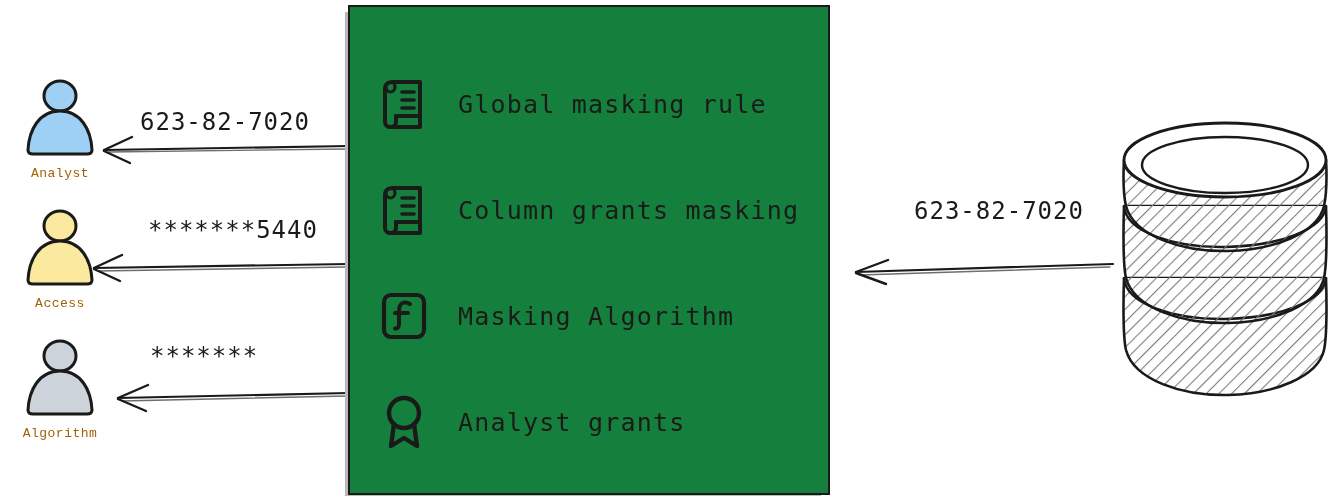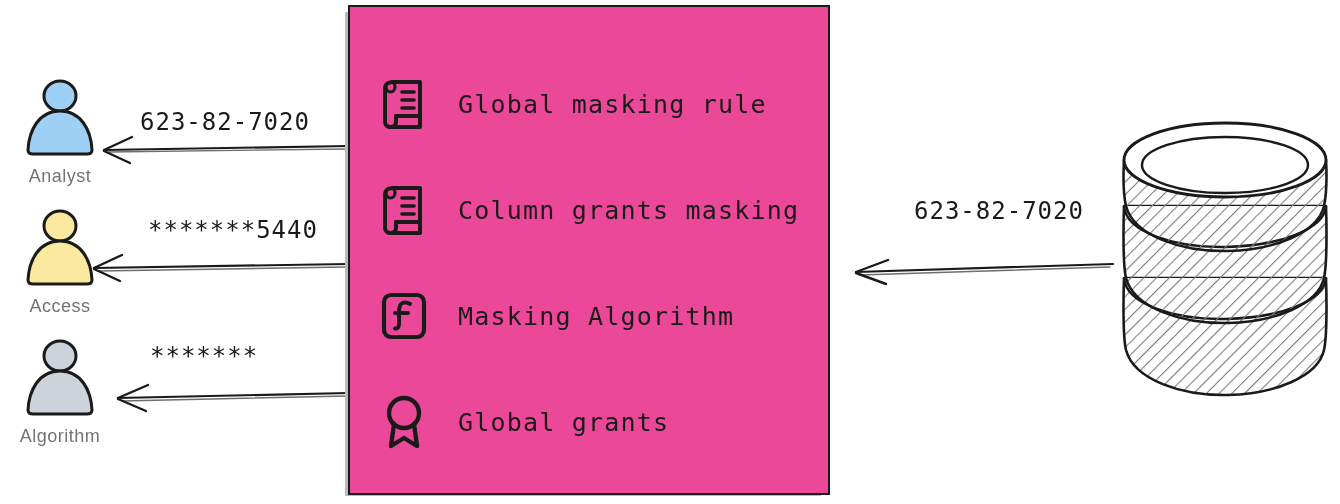--- a/index.html
+++ b/index.html
@@ -18,21 +18,21 @@
     overflow: hidden;
   }
 
   
   .policy-box {
     position: absolute;
     left: 348px;
     top: 5px;
     width: 482px;
     height: 490px;
-    background: #ec4899;
+    background: #15803d;
     border: 2px solid #1a1a18;
     box-sizing: border-box;
     box-shadow: -6px 4px 0 -3px #b9b9b9;
   }
   .policy-list {
     position: absolute;
     left: 0; top: 0; right: 0; bottom: 0;
     display: flex;
     flex-direction: column;
     justify-content: flex-start;
@@ -67,23 +67,23 @@
     width: 120px;
     text-align: center;
   }
   .actor-figure {
     width: 90px;
     height: 86px;
     margin: 0 auto;
   }
   .actor-figure svg { display: block; }
   .actor-label {
-    font-family: Liberation Sans, sans-serif;
-    font-size: 18px;
-    color: #737373;
+    font-family: Liberation Mono, monospace;
+    font-size: 13px;
+    color: #a16207;
     margin-top: 2px;
     letter-spacing: 0.5px;
     white-space: nowrap;
   }
   #actor-analyst   { left: 0px;  top: 78px; }
   #actor-support   { left: 0px;  top: 208px; }
   #actor-developer { left: 0px;  top: 338px; }
 
   
   .arrow-wrap {
@@ -226,21 +226,21 @@
         <span class="policy-label">Masking Algorithm</span>
       </div>
 
       <div class="policy-item">
         <span class="policy-icon">
           <svg width="48" height="56" viewBox="0 0 48 56">
             <circle cx="24" cy="19" r="15" fill="none" stroke="#1a1a18" stroke-width="4.4"></circle>
             <path d="M14 30 L11 52 L24 44 L37 52 L34 30" fill="none" stroke="#1a1a18" stroke-width="4.4" stroke-linejoin="round" stroke-linecap="round"></path>
           </svg>
         </span>
-        <span class="policy-label">Global grants</span>
+        <span class="policy-label">Analyst grants</span>
       </div>
 
     </div>
   </div>
 
   <div class="arrow-label" id="label-db">623-82-7020</div>
   <div class="arrow-wrap" id="arrow-db">
     <svg width="268" height="36" viewBox="0 0 268 36">
       <path d="M265 12 L8 20" fill="none" stroke="#1a1a18" stroke-width="2.2" stroke-linecap="round"></path>
       <path d="M262 15 L12 23" fill="none" stroke="#6e6e6e" stroke-width="1.4" stroke-linecap="round"></path>

